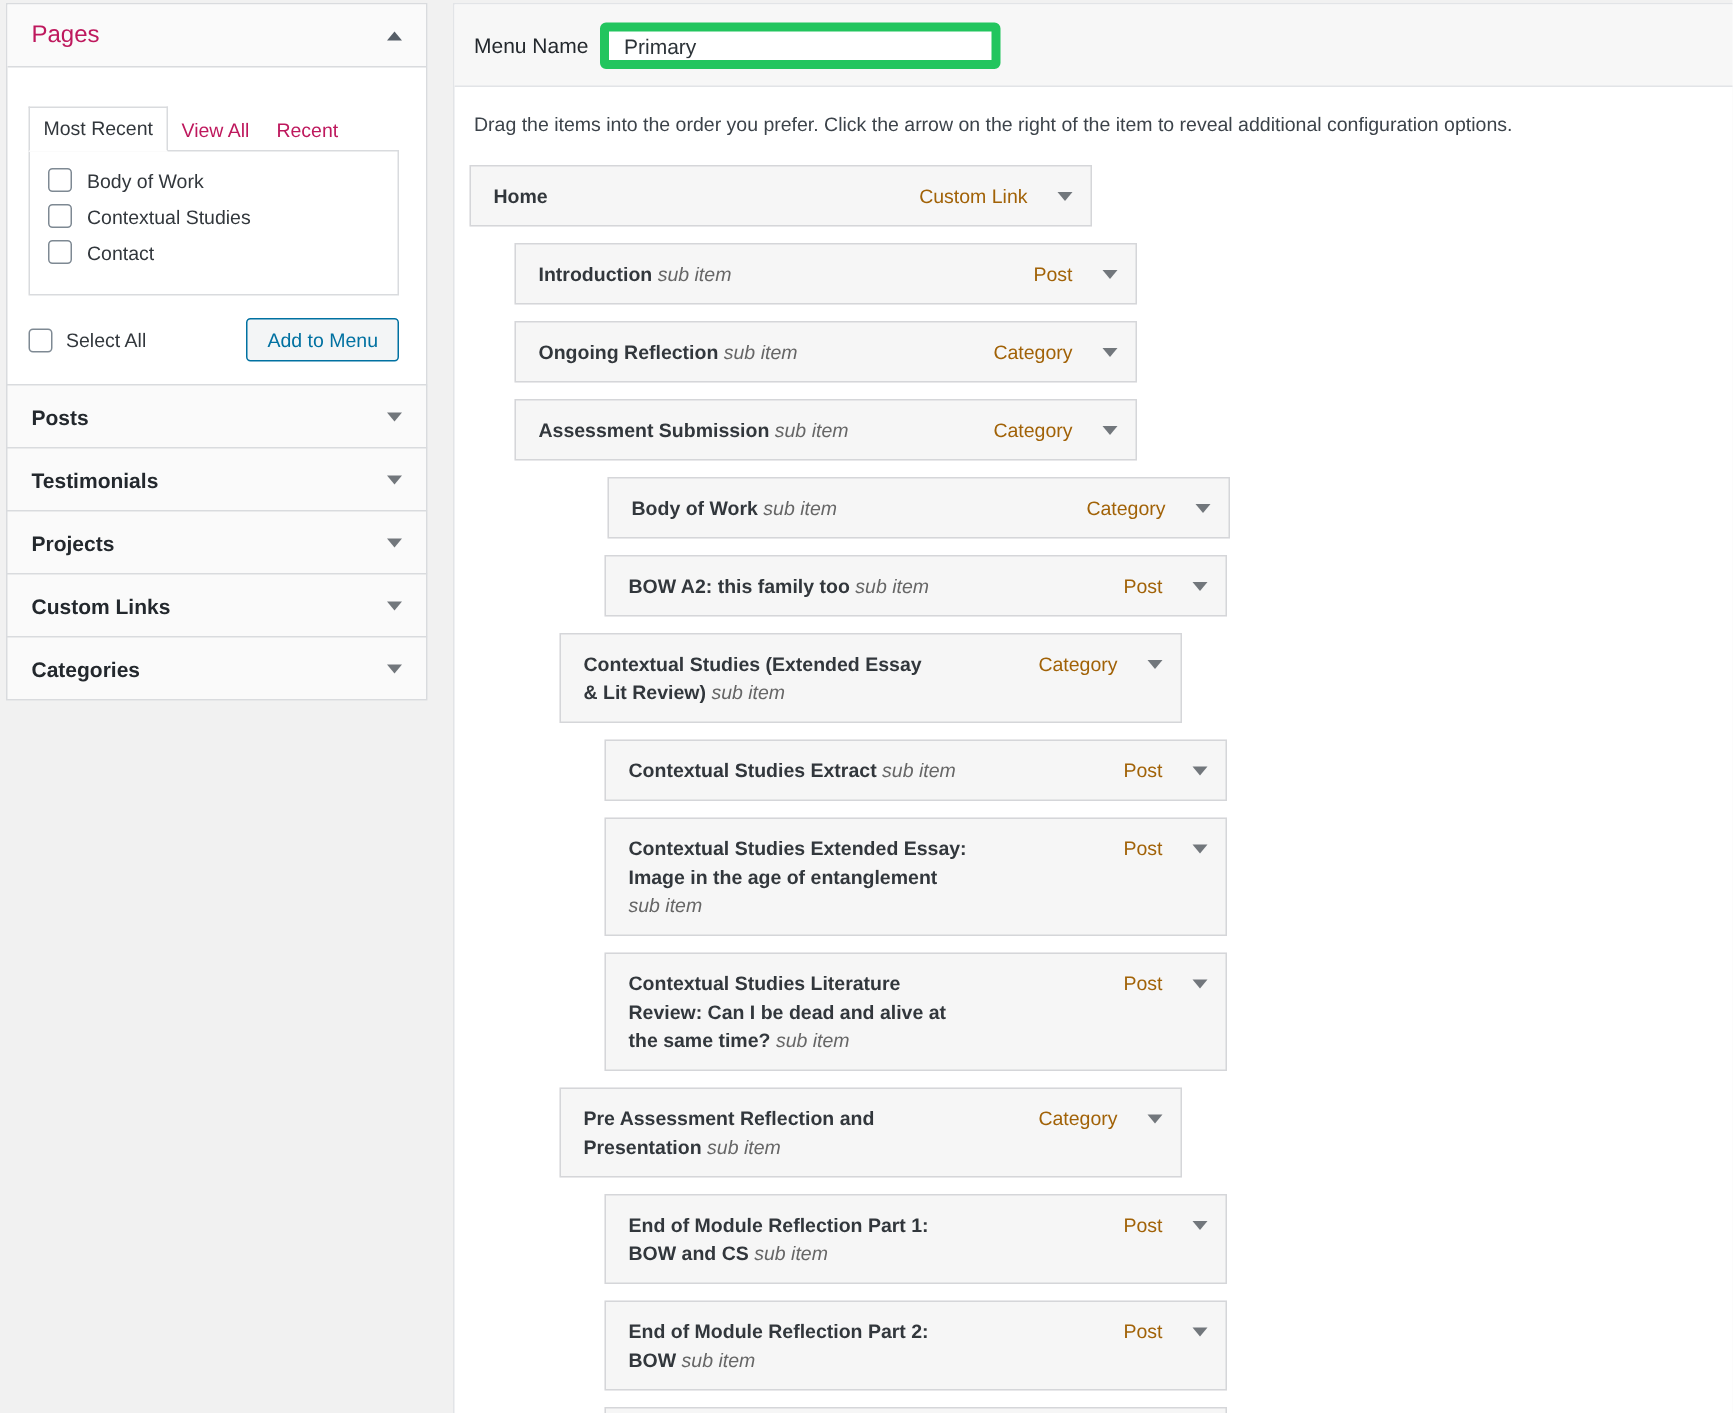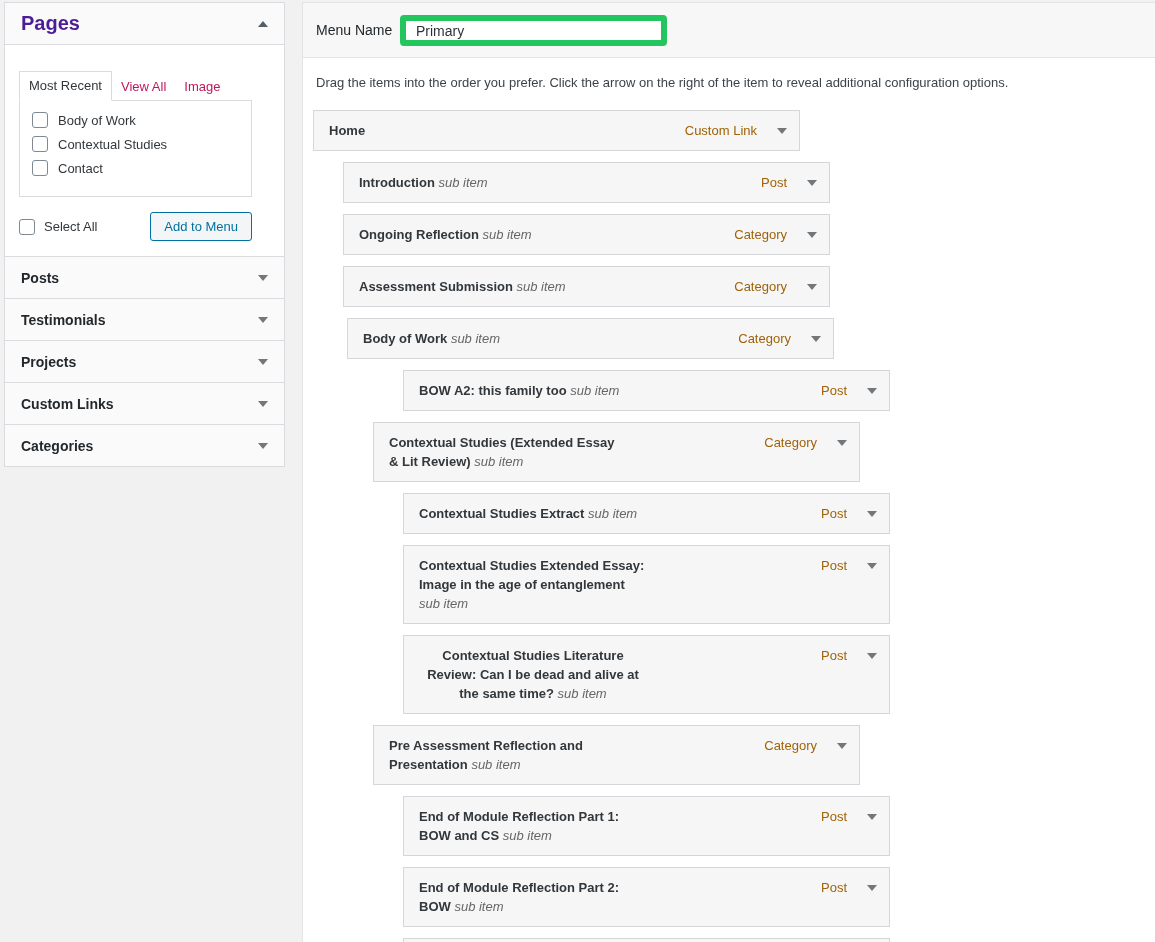--- a/index.html
+++ b/index.html
@@ -13,30 +13,30 @@
 
   
   .pages-panel {
     position:absolute; left:4px; top:2px; width:281px; height:256px;
     background:#fff; border:1px solid #d9dbde;
   }
   .panel-header {
     height:42px; display:flex; align-items:center; justify-content:space-between;
     padding:0 16px; background:#fafafa; border-bottom:1px solid #d9dbde;
   }
-  .panel-title { font-size:20px; font-weight:bold; color:#4c1d95; }
+  .panel-title { font-size:16px; font-weight:normal; color:#be185d; }
   .tri-up {
     width:0; height:0; border-left:5px solid transparent; border-right:5px solid transparent;
     border-bottom:6px solid #555d66; display:inline-block;
   }
   .tri-down {
     width:0; height:0; border-left:5px solid transparent; border-right:5px solid transparent;
     border-top:6px solid #72777c; display:inline-block;
   }
-  .panel-body { padding:26px 32px 0 14px; }
+  .panel-body { padding:26px 18px 0 14px; }
   .tabs { display:flex; align-items:flex-end; position:relative; z-index:2; margin-bottom:-1px; }
   .tab-active {
     background:#fff; border:1px solid #d9dbde; border-bottom:1px solid #fff;
     padding:6px 9px 7px; color:#32373c; cursor:pointer;
   }
   .tab-link { padding:6px 9px 7px; color:#be185d; text-decoration:none; cursor:pointer; }
   .page-list-box {
     border:1px solid #d9dbde; background:#fff; height:97px; padding:7px 0; overflow:hidden;
   }
   .page-row { display:flex; align-items:center; padding:4px 12px; }
@@ -73,21 +73,21 @@
   .name-label { font-size:14px; color:#23282d; }
   .name-input {
     position:absolute; left:97px; top:12px; width:267px; height:31px;
     border:6px solid #22c55e; border-radius:4px; background:#fff;
     font-family:inherit; font-size:14px; color:#2c3338; padding:0 10px;
   }
   .instructions { padding:17px 13px 0 13px; color:#3c434a; }
 
   .menu-items { margin:20px 0 0 10px; }
   .menu-item {
-    width:487px; background:#f6f6f6; border:1px solid #d5d6d9;
+    width:415px; background:#f6f6f6; border:1px solid #d5d6d9;
     position:relative; margin-bottom:11px; padding:10px 15px; min-height:40px;
     cursor:move;
   }
   .mi-text { max-width:228px; line-height:19px; }
   .mi-title { font-weight:bold; color:#32373c; }
   .mi-sub { font-style:italic; color:#666; }
   .mi-controls {
     position:absolute; top:10px; right:12px;
     display:flex; align-items:center; height:19px;
   }
@@ -99,21 +99,21 @@
 
 <div class="pages-panel">
   <div class="panel-header">
     <span class="panel-title">Pages</span>
     <span class="tri-up"></span>
   </div>
   <div class="panel-body">
     <div class="tabs">
       <span class="tab-active">Most Recent</span>
       <a class="tab-link">View All</a>
-      <a class="tab-link">Image</a>
+      <a class="tab-link">Recent</a>
     </div>
     <div class="page-list-box" id="page-list">
   <div class="page-row">
     <span class="checkbox"></span>
     <span class="page-label">Body of Work</span>
   </div>
 
   <div class="page-row">
     <span class="checkbox"></span>
     <span class="page-label">Contextual Studies</span>
@@ -205,21 +205,21 @@
     <div class="mi-text">
       <span class="mi-title">Assessment Submission</span>
       <span class="mi-sub">sub item</span>
     </div>
     <div class="mi-controls">
       <span class="mi-type">Category</span>
       <span class="tri-down"></span>
     </div>
   </div>
 
-  <div class="menu-item" style="margin-left: 34px;">
+  <div class="menu-item" style="margin-left: 92px;">
     <div class="mi-text">
       <span class="mi-title">Body of Work</span>
       <span class="mi-sub">sub item</span>
     </div>
     <div class="mi-controls">
       <span class="mi-type">Category</span>
       <span class="tri-down"></span>
     </div>
   </div>
 
@@ -260,21 +260,21 @@
     <div class="mi-text">
       <span class="mi-title">Contextual Studies Extended Essay: Image in the age of entanglement</span>
       <span class="mi-sub">sub item</span>
     </div>
     <div class="mi-controls">
       <span class="mi-type">Post</span>
       <span class="tri-down"></span>
     </div>
   </div>
 
-  <div class="menu-item" style="margin-left: 90px; text-align: center;">
+  <div class="menu-item" style="margin-left: 90px;">
     <div class="mi-text">
       <span class="mi-title">Contextual Studies Literature Review: Can I be dead and alive at the same time?</span>
       <span class="mi-sub">sub item</span>
     </div>
     <div class="mi-controls">
       <span class="mi-type">Post</span>
       <span class="tri-down"></span>
     </div>
   </div>
 

